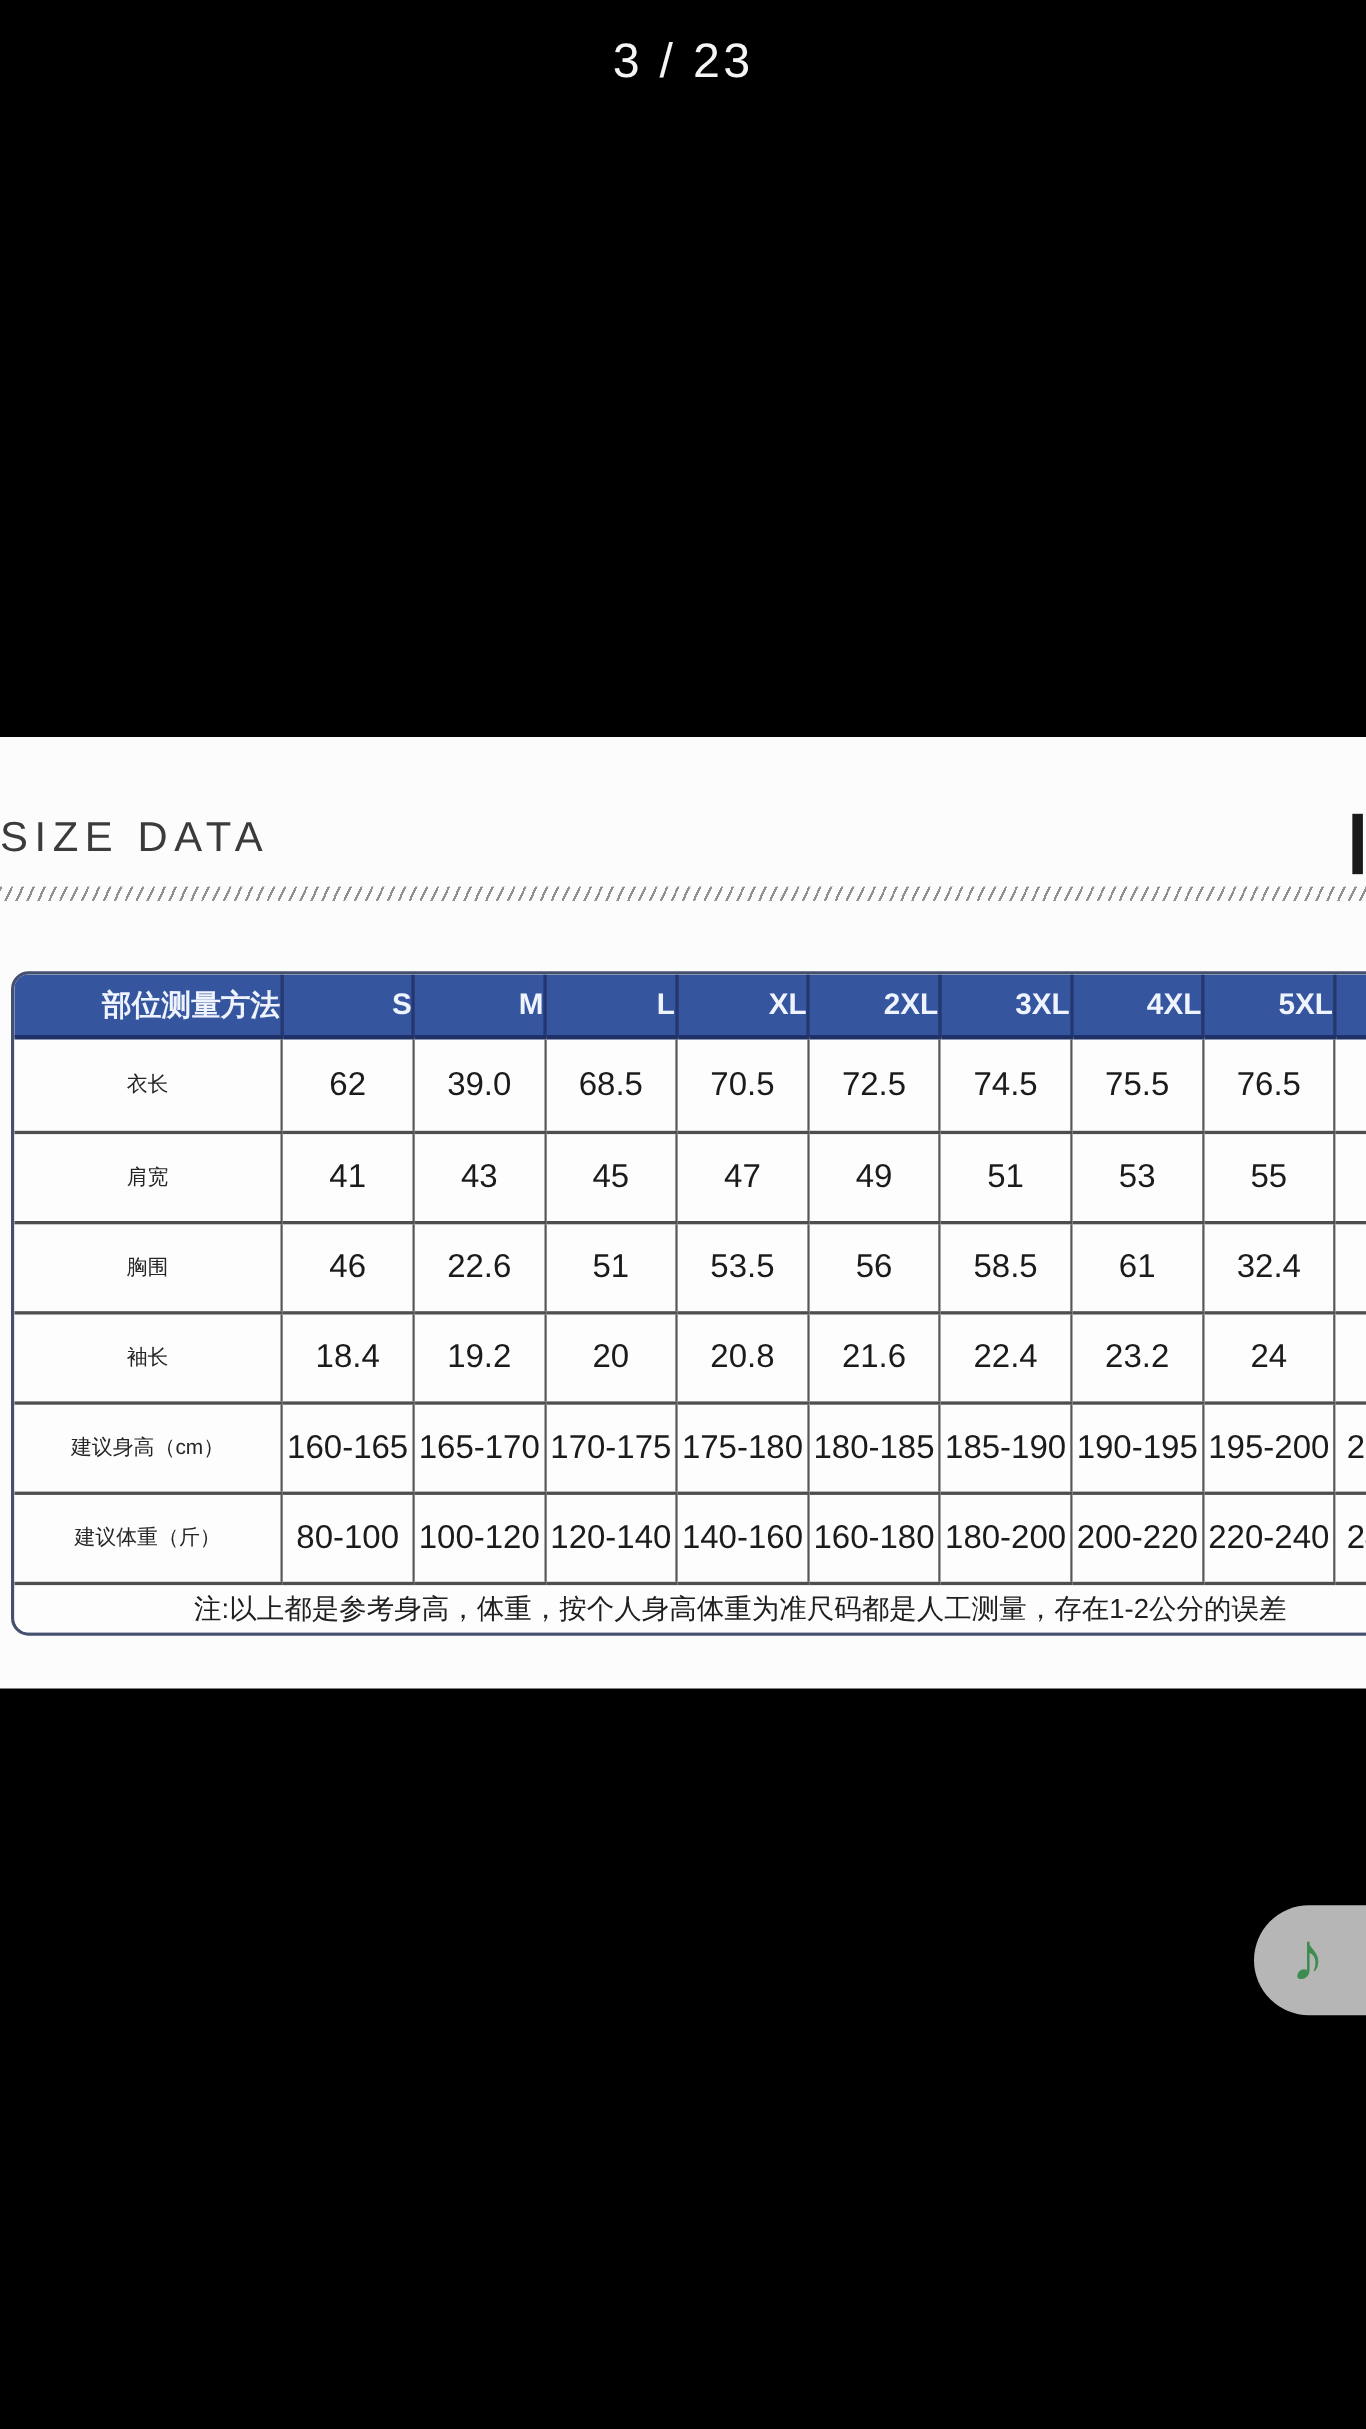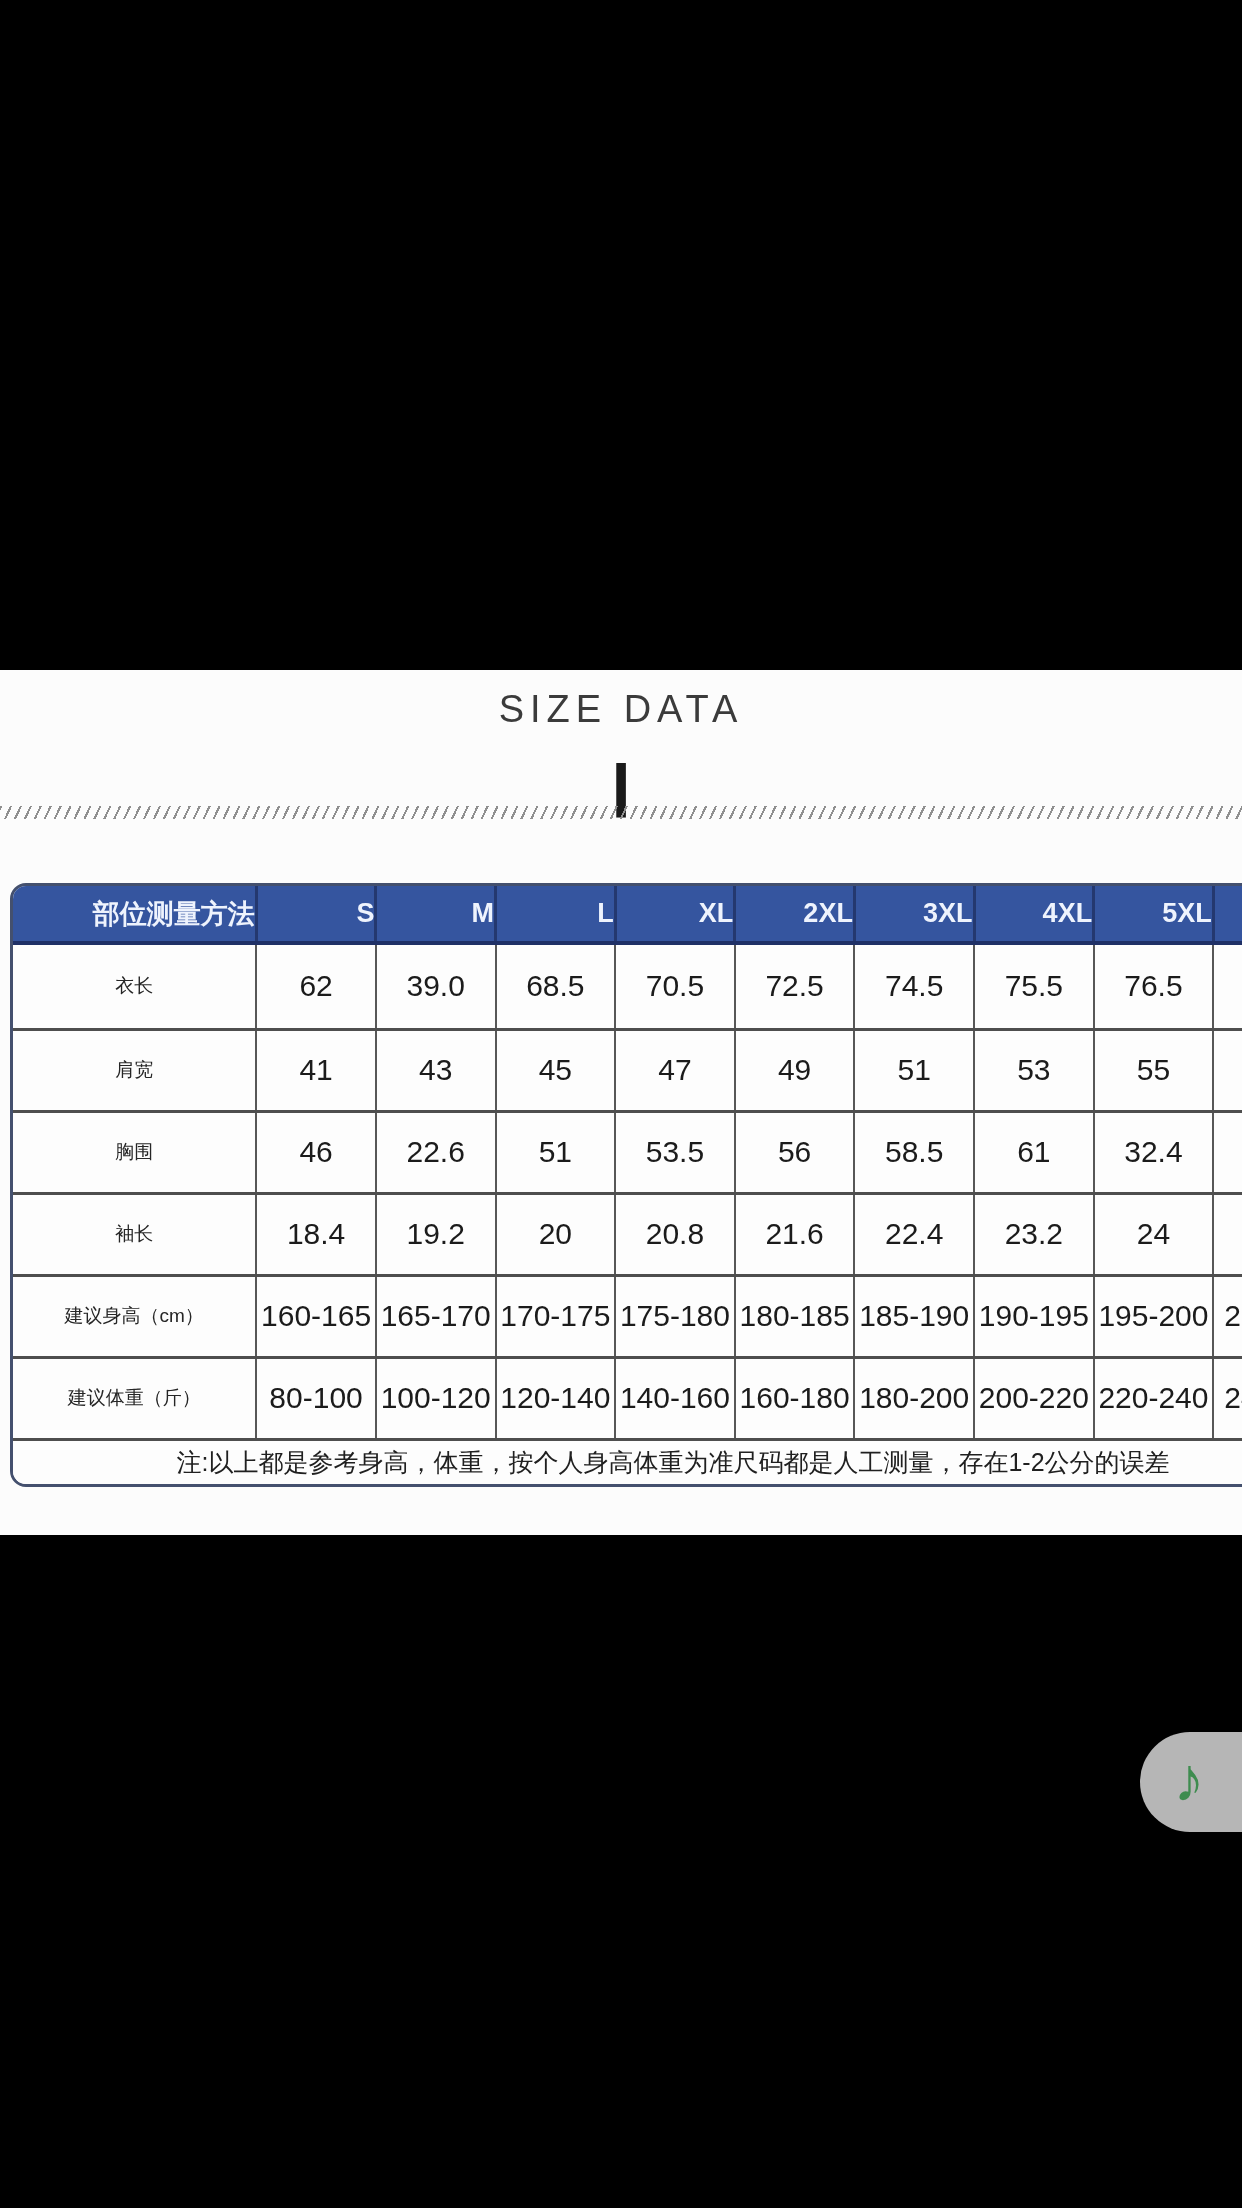--- a/index.html
+++ b/index.html
@@ -10,22 +10,22 @@
   
   .counter { position:absolute; top:26px; left:0; width:100%; height:60px;
              text-align:center; line-height:60px; color:#f5f5f5; font-size:44px;
              letter-spacing:3px; font-weight:400; }
 
   
   .photo { position:absolute; top:670px; left:0; width:1242px; height:865px;
            background:#fcfcfc; overflow:hidden; }
 
   
-  .title-row { position:absolute; top:68px; left:0; width:100%; height:80px;
-               display:flex; align-items:center; justify-content:flex-end; gap:20px;flex-direction:column; }
+  .title-row { position:absolute; top:52px; left:0; width:100%; height:80px;
+               display:flex; align-items:center; justify-content:space-between; gap:20px; }
   .title-en { font-size:38px; letter-spacing:6px; color:#3b3b3b; font-weight:500; }
   .title-bar { font-size:58px; font-weight:700; color:#1a1a1a; transform:scaleX(1.3); }
   .title-zh { font-size:58px; font-weight:700; color:#111; letter-spacing:4px; }
 
   
   .hatch { position:absolute; top:136px; left:0; width:100%; height:13px;
            background:repeating-linear-gradient(115deg,#8f8f8f 0 2px,transparent 2px 9px); }
 
   
   .table-wrap { position:absolute; top:213px; left:10px; width:1326px;
@@ -50,20 +50,21 @@
                background:#b6b6b6; border-radius:60px 0 0 60px;
                display:flex; align-items:center; justify-content:center; }
   .music-note { font-size:62px; color:#3e8c4f; line-height:1;
                 transform:translate(-2px,-2px); }
 </style>
 </head>
 <body>
 
 <div class="screen">
 
+  <div class="counter">3 / 23</div>
 
   <div class="photo">
     <div class="title-row">
       <span class="title-en">SIZE DATA</span>
       <span class="title-bar">|</span>
     </div>
 
     <div class="hatch"></div>
 
     <div class="table-wrap">

